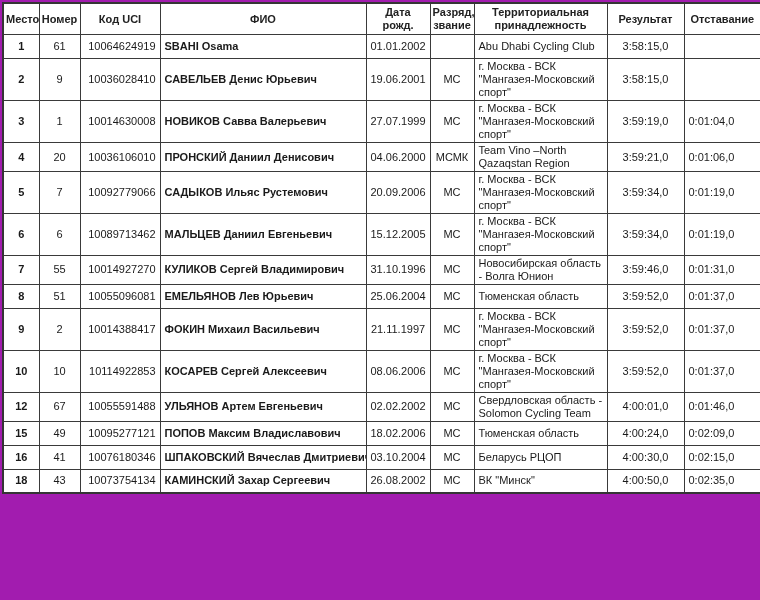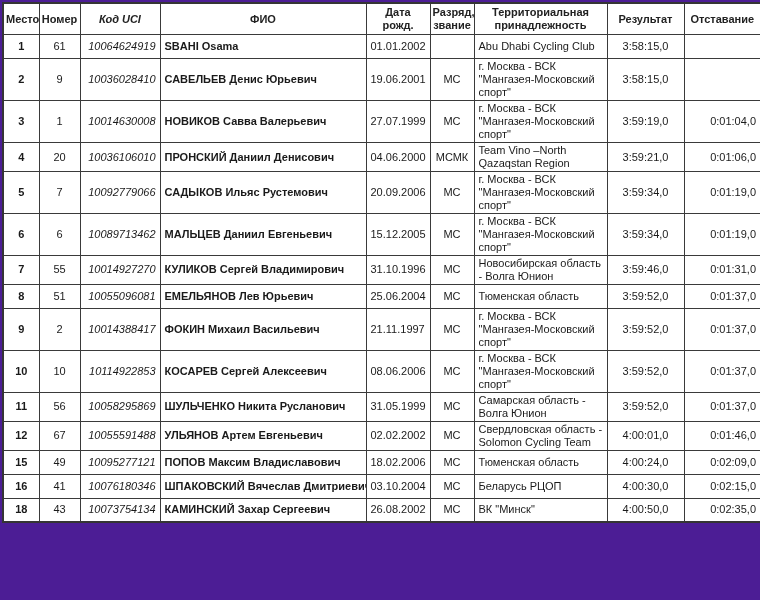--- a/index.html
+++ b/index.html
@@ -6,21 +6,21 @@
     margin: 0;
     padding: 0;
     background: #ffffff;
     font-family: "Liberation Sans", sans-serif;
     color: #1a1a1a;
   }
   .sheet {
     width: 760px;
     height: 600px;
     overflow: hidden;
-    background: #4c1d95;
+    background: #a21caf;
     box-sizing: border-box;
     padding: 2px 0 0 2px;
   }
   table.results {
     border-collapse: collapse;
     table-layout: fixed;
     width: 756px;
     border: 2px solid #353535;
   }
   table.results th,
@@ -44,37 +44,37 @@
   table.results td {
     font-size: 11px;
     padding: 1px 4px;
     height: 24px;
     line-height: 1.18;
     background: #ffffff;
   }
   
   .col-place  { width: 36px; }
   .col-number { width: 41px; }
-  .col-uci    { width: 80px; font-style: italic; }
+  .col-uci    { width: 80px; }
   .col-name   { width: 206px; }
   .col-dob    { width: 64px; margin-left: 32px; }
   .col-rank   { width: 44px; }
   .col-team   { width: 133px; }
   .col-result { width: 77px; }
   .col-gap    { width: 77px; }
   
   td.col-place  { font-weight: bold; text-align: center; font-size: 12px; }
   td.col-number { text-align: center; }
   td.col-uci    { text-align: right; }
   td.col-name   { font-weight: bold; text-align: left; white-space: nowrap; }
-  td.col-dob    { }
+  td.col-dob    { text-align: center; }
   td.col-rank   { text-align: center; }
   td.col-team   { text-align: left; font-size: 10.5px; margin-left: 16px; }
   td.col-result { text-align: center; }
-  td.col-gap    { text-align: right; }
+  td.col-gap    { text-align: left; }
 </style>
 </head>
 <body>
 
 <div class="sheet">
   <table class="results">
     <colgroup>
         <col class="col-place">
         <col class="col-number">
         <col class="col-uci">
@@ -205,31 +205,20 @@
           <td class="col-number">10</td>
           <td class="col-uci">10114922853</td>
           <td class="col-name">КОСАРЕВ Сергей Алексеевич</td>
           <td class="col-dob">08.06.2006</td>
           <td class="col-rank">МС</td>
           <td class="col-team">г. Москва - ВСК "Мангазея-Московский спорт"</td>
           <td class="col-result">3:59:52,0</td>
           <td class="col-gap">0:01:37,0</td>
         </tr>
         <tr>
-          <td class="col-place">11</td>
-          <td class="col-number">56</td>
-          <td class="col-uci">10058295869</td>
-          <td class="col-name">ШУЛЬЧЕНКО Никита Русланович</td>
-          <td class="col-dob">31.05.1999</td>
-          <td class="col-rank">МС</td>
-          <td class="col-team">Самарская область - Волга Юнион</td>
-          <td class="col-result">3:59:52,0</td>
-          <td class="col-gap">0:01:37,0</td>
-        </tr>
-        <tr>
           <td class="col-place">12</td>
           <td class="col-number">67</td>
           <td class="col-uci">10055591488</td>
           <td class="col-name">УЛЬЯНОВ Артем Евгеньевич</td>
           <td class="col-dob">02.02.2002</td>
           <td class="col-rank">МС</td>
           <td class="col-team">Свердловская область - Solomon Cycling Team</td>
           <td class="col-result">4:00:01,0</td>
           <td class="col-gap">0:01:46,0</td>
         </tr>

